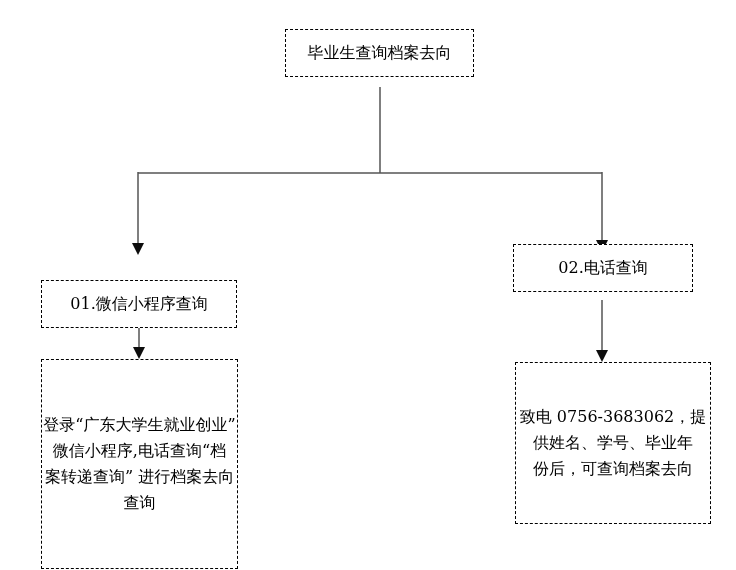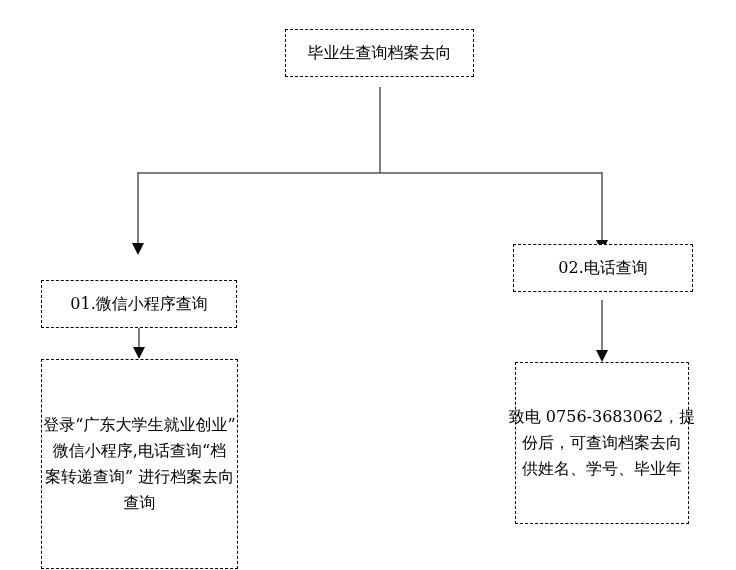--- a/index.html
+++ b/index.html
@@ -43,21 +43,21 @@
     left: 41px; top: 255px; width: 196px; height: 48px; margin-top: 25px;
   }
   .node-branch2-title {
     left: 513px; top: 244px; width: 180px; height: 48px;
   }
   .node-branch1-detail {
     left: 41px; top: 359px; width: 197px; height: 210px;
     padding: 4px 6px;
   }
   .node-branch2-detail {
-    left: 515px; top: 362px; width: 174px; height: 162px;
+    left: 515px; top: 362px; width: 196px; height: 162px;
     padding: 4px 4px;
   }
   .detail-line {
     white-space: nowrap;
   }
 </style>
 </head>
 <body>
 
 <div class="canvas">
@@ -101,17 +101,17 @@
 
   <div class="node node-branch1-detail">
     <div class="detail-line">登录“广东大学生就业创业”</div>
     <div class="detail-line">微信小程序,电话查询“档</div>
     <div class="detail-line">案转递查询” 进行档案去向</div>
     <div class="detail-line">查询</div>
   </div>
 
   <div class="node node-branch2-detail">
     <div class="detail-line">致电 0756-3683062，提</div>
+    <div class="detail-line">供姓名、学号、毕业年</div>
     <div class="detail-line">份后，可查询档案去向</div>
-    <div class="detail-line">供姓名、学号、毕业年</div>
   </div>
 
 </div>
 
 </body></html>

